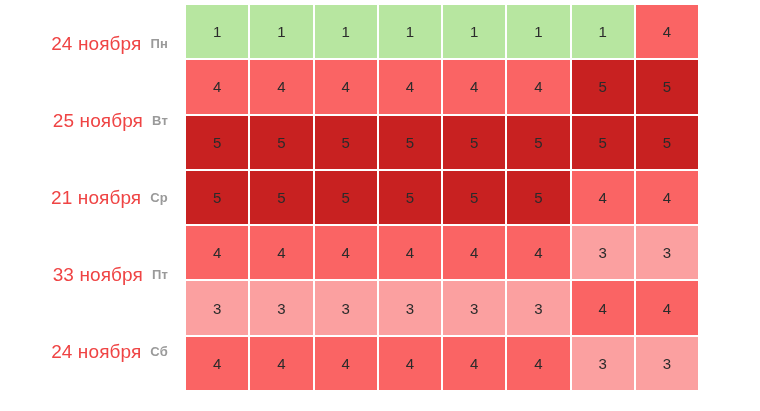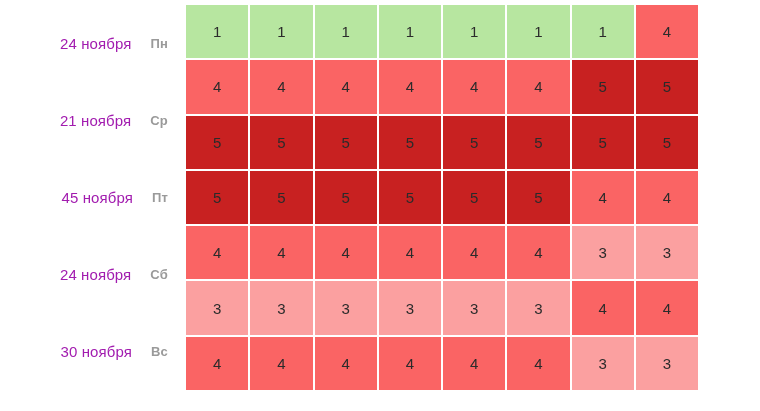--- a/index.html
+++ b/index.html
@@ -34,28 +34,28 @@
   .row-label {
     flex: 1 1 0;
     display: flex;
     align-items: center;
     justify-content: flex-end;
     padding-right: 14px;
     box-sizing: border-box;
     white-space: nowrap;
   }
   .row-label .date {
-    font-size: 15px;
-    color: #a21caf;
+    font-size: 19px;
+    color: #ef4444;
     letter-spacing: 0.1px;
   }
   .row-label .dow {
     font-size: 13px;
     color: #9a9a9a;
-    margin-left: 19px;
+    margin-left: 9px;
     font-weight: bold;
     letter-spacing: 0.2px;
   }
 
   
   .grid {
     position: absolute;
     left: 186px;
     top: 5px;
     width: 512px;
@@ -80,34 +80,34 @@
 <body>
 
 <div id="heatmap-widget">
 
   <div class="row-labels">
     <div class="row-label">
       <span class="date">24 ноября</span>
       <span class="dow">Пн</span>
     </div>
     <div class="row-label">
+      <span class="date">25 ноября</span>
+      <span class="dow">Вт</span>
+    </div>
+    <div class="row-label">
       <span class="date">21 ноября</span>
       <span class="dow">Ср</span>
     </div>
     <div class="row-label">
-      <span class="date">45 ноября</span>
+      <span class="date">33 ноября</span>
       <span class="dow">Пт</span>
     </div>
     <div class="row-label">
       <span class="date">24 ноября</span>
       <span class="dow">Сб</span>
-    </div>
-    <div class="row-label">
-      <span class="date">30 ноября</span>
-      <span class="dow">Вс</span>
     </div>
   </div>
 
   <div class="grid" id="heatmap-grid">
       <div class="cell" style="background: rgb(183, 230, 160);">1</div>
       <div class="cell" style="background: rgb(183, 230, 160);">1</div>
       <div class="cell" style="background: rgb(183, 230, 160);">1</div>
       <div class="cell" style="background: rgb(183, 230, 160);">1</div>
       <div class="cell" style="background: rgb(183, 230, 160);">1</div>
       <div class="cell" style="background: rgb(183, 230, 160);">1</div>

